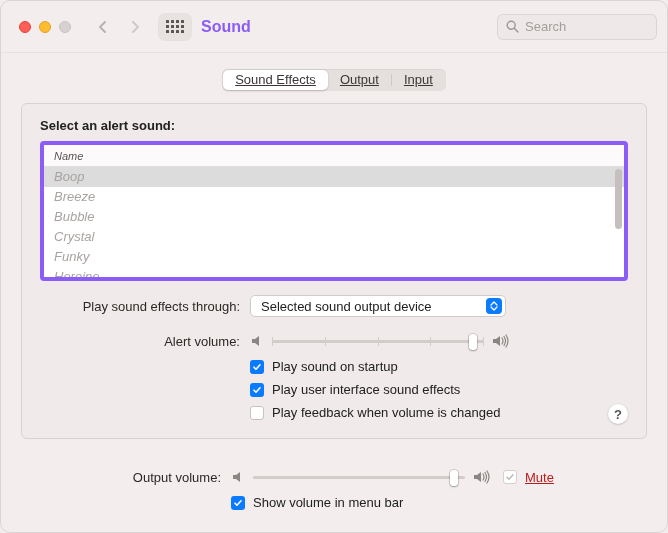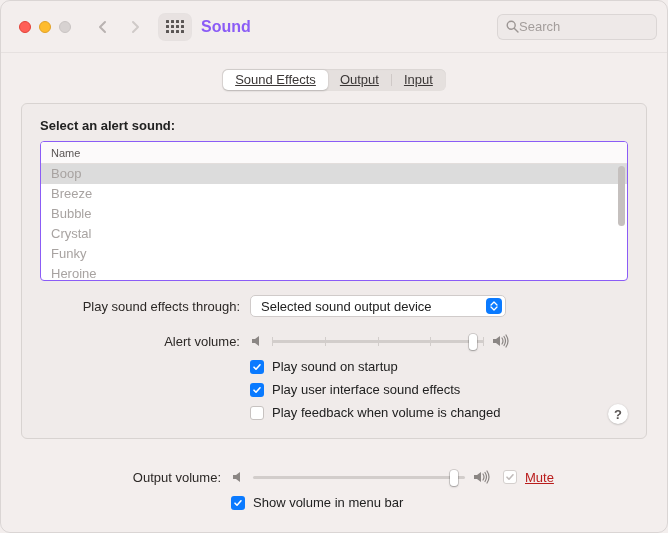--- a/index.html
+++ b/index.html
@@ -32,21 +32,21 @@
       display:flex; align-items:center; justify-content:center; margin-right:10px;
       box-shadow: 0 0 0 1px rgba(0,0,0,0.05);
     }
     .gridicon { display:grid; grid-template-columns:repeat(4,3px); grid-template-rows:repeat(3,3px); gap:2px 2px;}
     .gridicon span { background:#5a5554; width:3px; height:3px; border-radius:0.5px;}
     .wtitle { font-weight:600; font-size:16px; color:#8b5cf6; flex:0 0 auto; }
     .spacer { flex:1; }
     .searchbox {
       width: 160px; height: 26px; background:#eee9e8; border-radius:6px;
       border:1px solid rgba(0,0,0,0.08);
-      display:flex; align-items:center; padding:0 8px; 
+      display:flex; align-items:center; padding:0 8px; gap:6px;
     }
     .searchbox svg { flex:0 0 auto; }
     .searchph { color:#a39d9b; font-size:13px; }
 
     
     .tabrow { display:flex; justify-content:center; padding-top:16px; }
     .segctrl {
       display:flex; background:#e5e0de; border-radius:6px; padding:1px;
       height:22px; align-items:center;
       box-shadow: inset 0 0.5px 1px rgba(0,0,0,0.08);
@@ -57,22 +57,22 @@
 
     
     .panel {
       margin: 12px 20px 0 20px;
       background:#f0ebea;
       border:1px solid #d8d3d1; border-radius:6px;
       padding: 14px 18px 18px 18px;
     }
     .sectlabel { font-weight:600; font-size:13px; margin-bottom:8px; }
     .listbox {
-      border:1px solid #8b5cf6; border-radius:4px; background:#fff;
-      height:140px; overflow:hidden; position:relative;
+      border:4px solid #8b5cf6; border-radius:4px; background:#fff;
+      height:140px; overflow:hidden; position:relative;font-style:italic;
     }
     .listhead {
       height:22px; font-size:11px; color:#5a5554; padding:0 10px;
       display:flex; align-items:center;
       border-bottom:1px solid #e3dedc; background:#fcfafa;
     }
     .listbody { position:relative; height:118px; overflow:hidden;}
     .listrow { height:20px; line-height:20px; padding:0 10px; font-size:13px; color:#a8a3a1;}
     .listrow.sel { background:#dcdcdc; }
     .listscroll {

